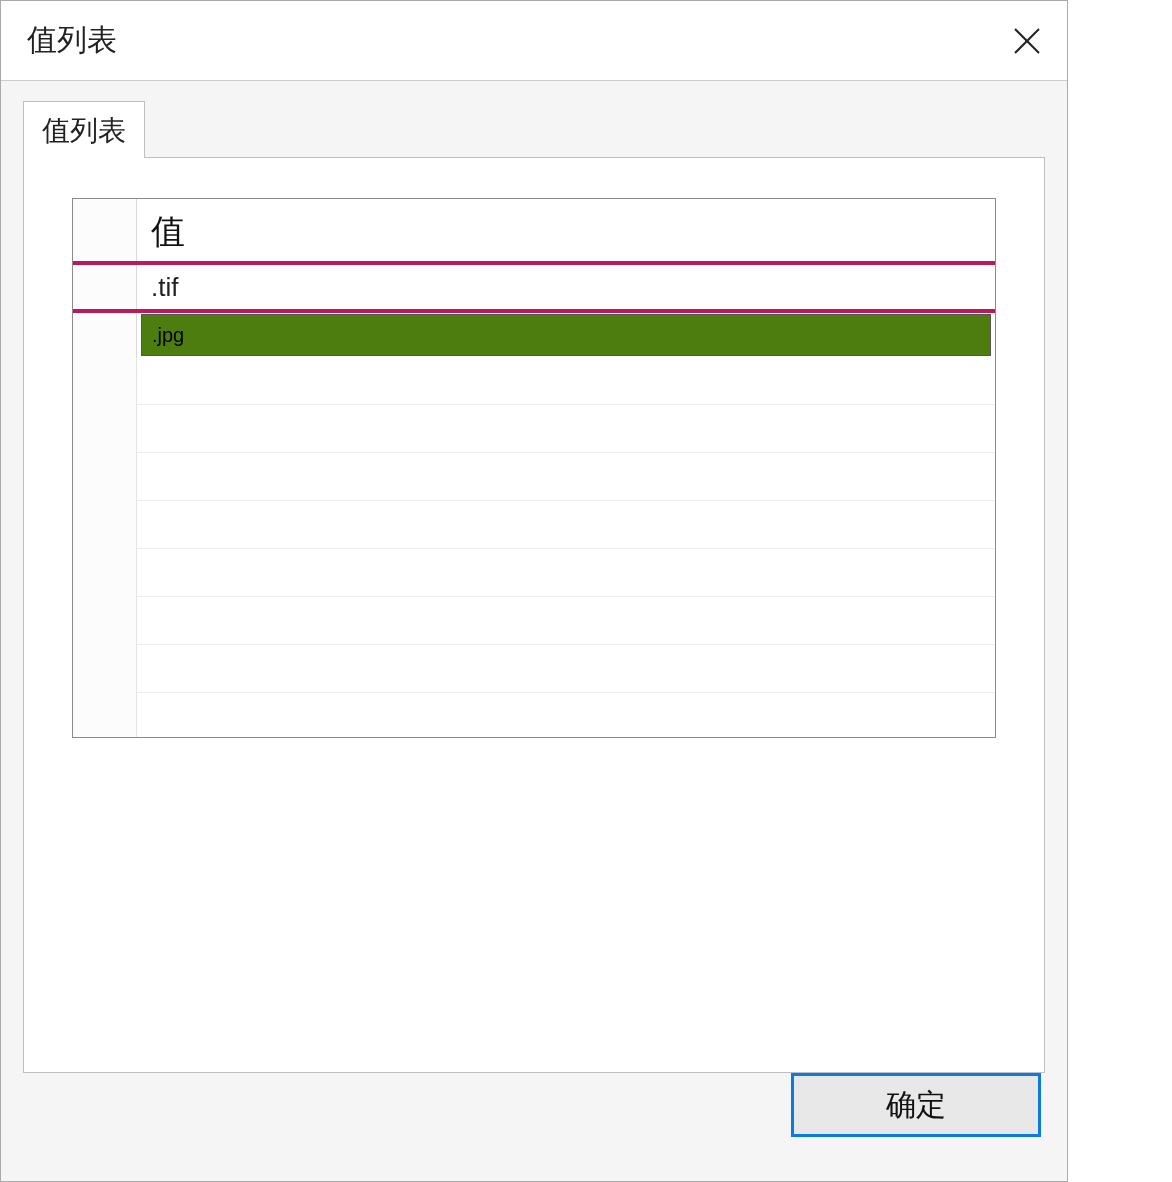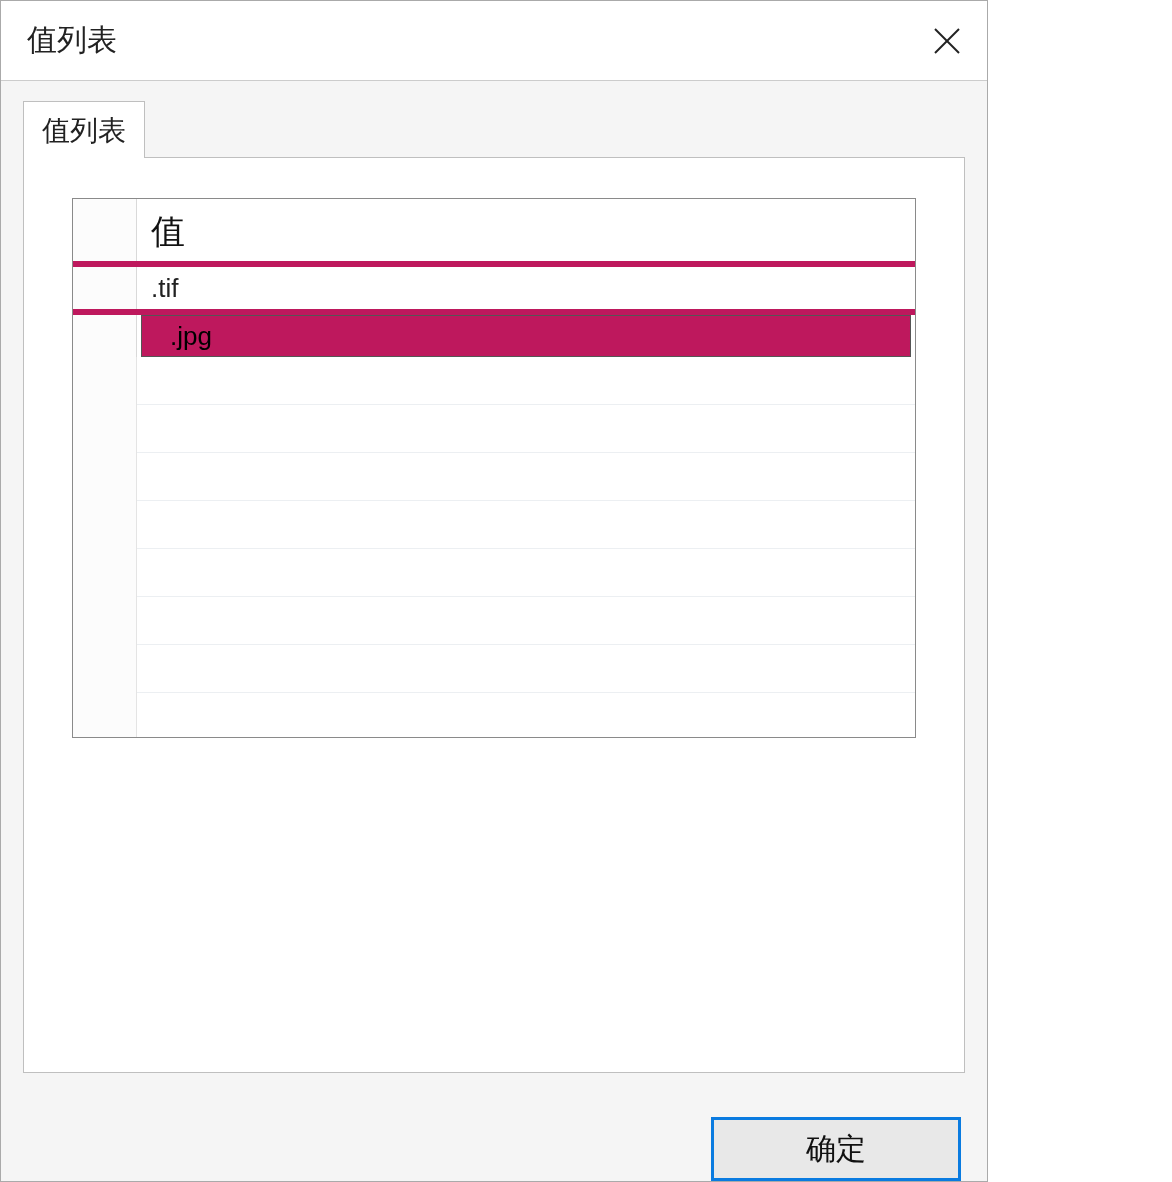--- a/index.html
+++ b/index.html
@@ -5,21 +5,21 @@
   * { box-sizing: border-box; }
   body {
     margin: 0;
     font-family: "Microsoft YaHei", "SimSun", Arial, sans-serif;
     background: #fff;
     width: 1172px;
     height: 1182px;
     overflow: hidden;
   }
   .window {
-    width: 988px;
+    width: 1068px;
     height: 1182px;
     border: 1px solid #aaa;
     display: flex;
     flex-direction: column;
     background: #fff;
   }
   .titlebar {
     height: 80px;
     display: flex;
     align-items: center;
@@ -94,69 +94,68 @@
   .grid-header-cell {
     flex: 1;
     padding: 10px 14px 0 14px;
     font-size: 34px;
     color: #111;
     border-bottom: 1px solid #fff;
   }
   .grid-row {
     display: flex;
     height: 48px;
-    border-top: 6px solid #be185d;
+    border-top: 4px solid #be185d;
   }
   .grid-row .grid-gutter {
     background: #fcfcfc;
   }
   .grid-cell {
     flex: 1;
     display: flex;
     align-items: center;
     padding: 0 14px;
     font-size: 26px;
     color: #222;
   }
   .grid-row.editing .grid-cell {
     padding: 2px 4px;
   }
   .cell-input {
     width: 100%;
     height: 42px;
-    font-size: 26px;
-    padding: 2px 28px;
+    font-size: 20px;
+    padding: 2px 10px;
     border: 1px solid #555;
     outline: none;
-    background: #be185d;
+    background: #4d7c0f;
     font-family: inherit;
   }
   .grid-filler {
     flex: 1;
     display: flex;
   }
   .grid-filler .grid-gutter { border-right-color: #e4e4e4; }
   .grid-filler .lines {
     flex: 1;
     background: repeating-linear-gradient(
       to bottom,
       #fff 0, #fff 47px,
       #eceff2 47px, #eceff2 48px
     );
   }
   .button-row {
     height: 108px;
     background: #f5f5f5;
     border-top: 0;
     display: flex;
-    align-items: flex-end;
+    align-items: flex-start;
     justify-content: flex-end;
     gap: 28px;
     padding: 0 26px 0 10px;
-    flex-direction: column;
   }
   .btn {
     width: 250px;
     height: 64px;
     background: #e8e8e8;
     border: 1px solid #9c9c9c;
     font-size: 30px;
     color: #111;
     cursor: pointer;
     display: flex;

